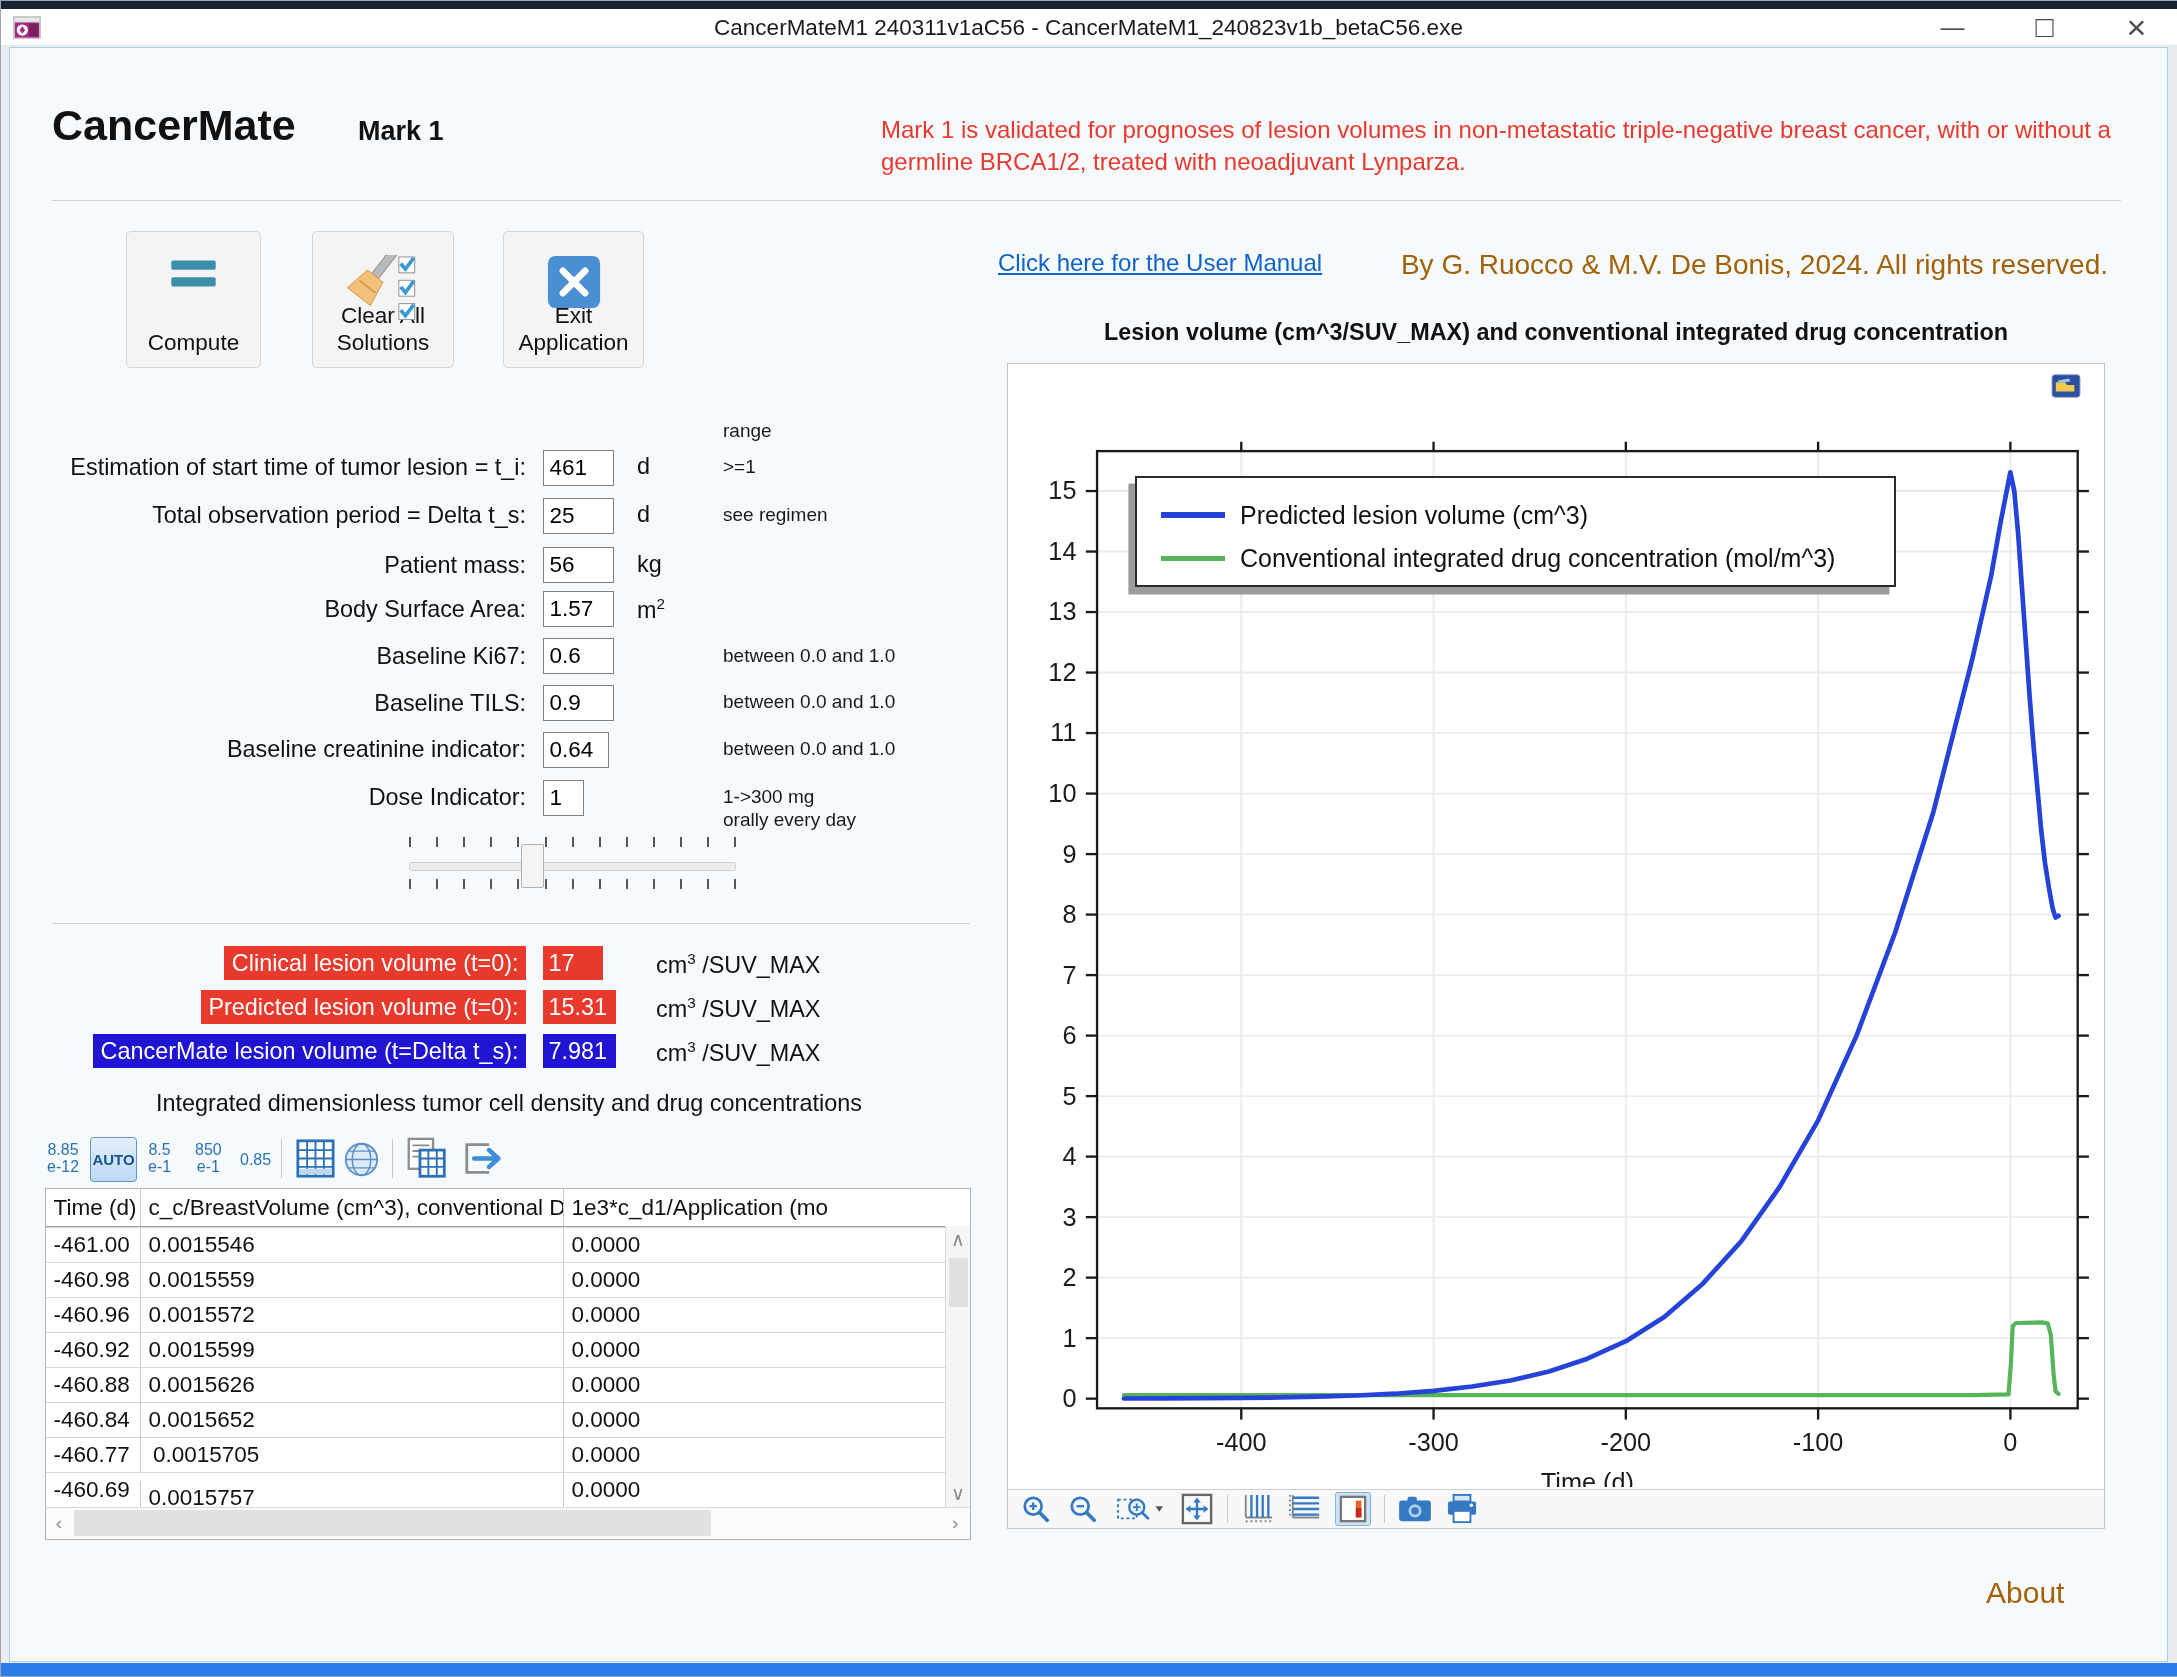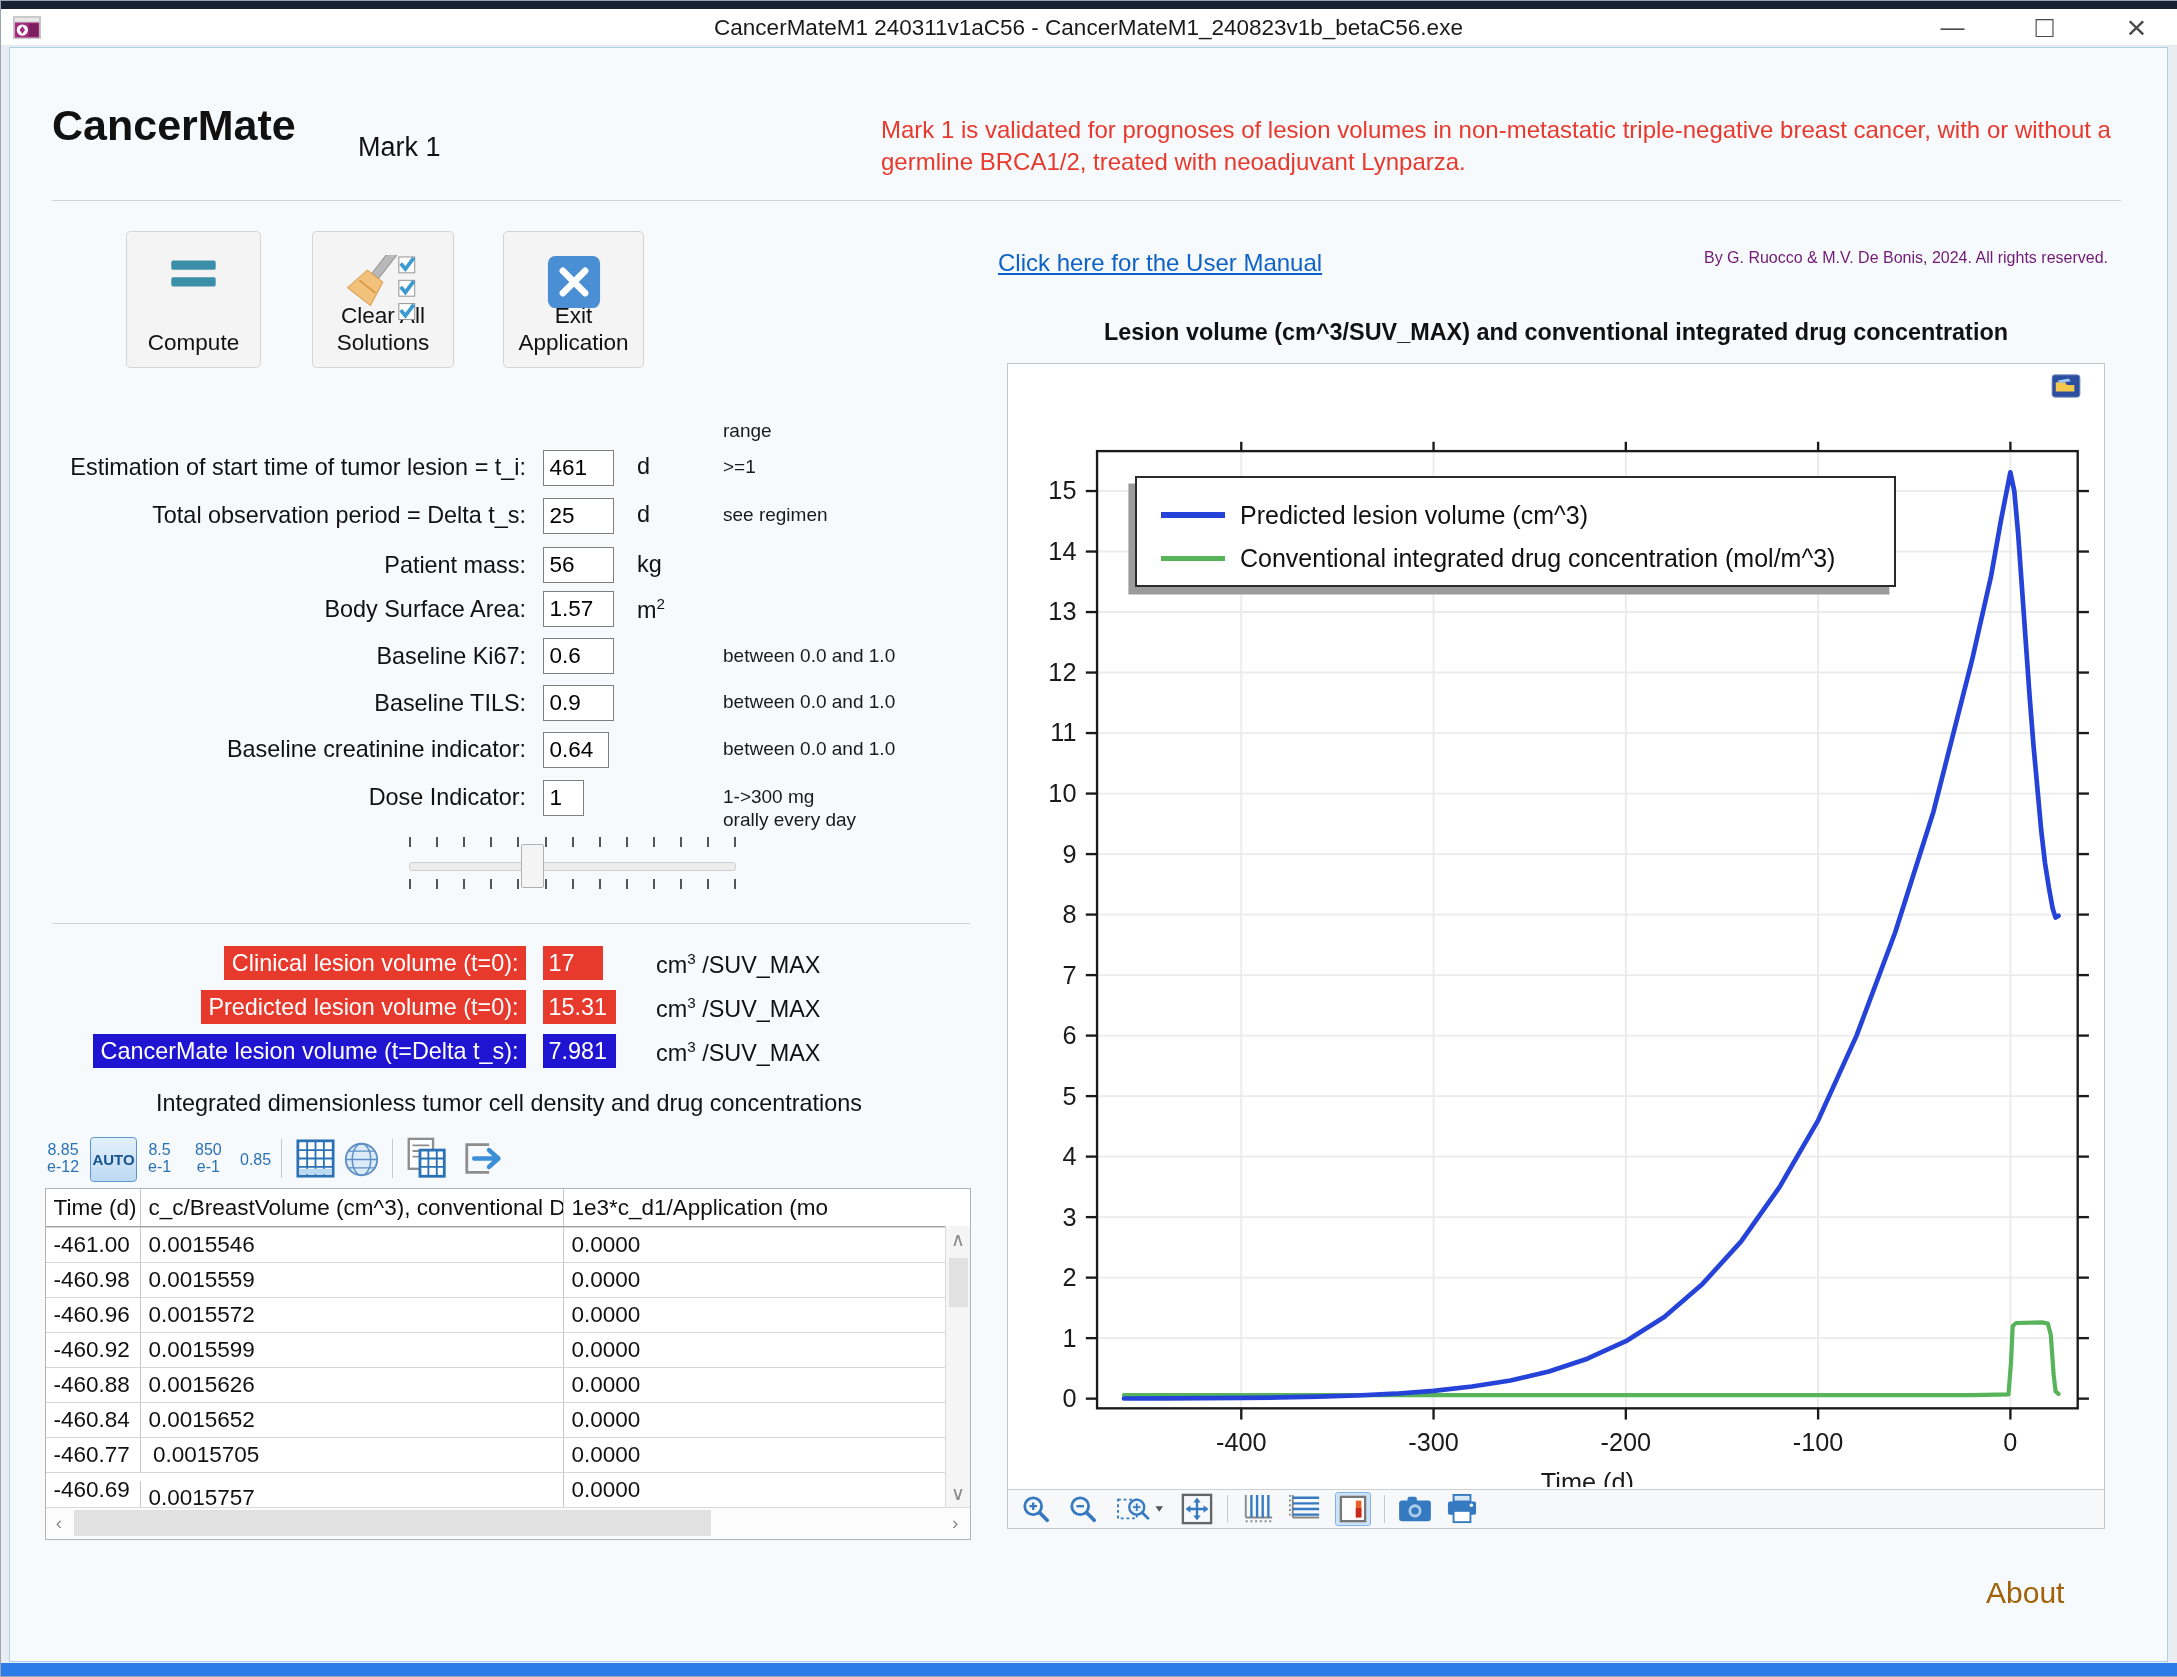--- a/index.html
+++ b/index.html
@@ -9,31 +9,31 @@
   
   .top-strip{left:0;top:0;width:2177px;height:9.4px;background:#18212f;}
   .titlebar{left:0;top:9.4px;width:2177px;height:36px;background:#ffffff;border-bottom:0.9px solid #e8e8e8;}
   .win-title{left:0;top:15px;width:2177px;text-align:center;font-size:22.5px;color:#1a1a1a;}
   .win-controls{right:19px;top:9.4px;height:36px;display:flex;gap:49px;align-items:center;color:#4a4a4a;}
   .wc{width:43px;text-align:center;font-size:24px;cursor:default;}
   .window-border{left:0;top:0;width:2176px;height:1675px;border:0.9px solid #9aa5b1;pointer-events:none;}
   
   .content-panel{left:9.4px;top:47px;width:2157px;height:1613px;background:#f7fafd;border:1.9px solid #abd0ea;}
   .app-name{left:52px;top:101px;font-size:43px;font-weight:bold;letter-spacing:0px;}
-  .app-mark{left:358px;top:132px;font-size:27px;font-weight:normal;}
+  .app-mark{left:358px;top:116px;font-size:27px;font-weight:bold;}
   .validation{left:881px;top:114px;width:1246px;font-size:24px;line-height:32px;color:#e8392d;}
   .divider{height:0.9px;background:#d2d2d2;}
   
   .action-btn{top:231px;height:137px;background:#f4f4f4;border:0.9px solid #d4d4d4;border-radius:4.7px;
      display:flex;flex-direction:column;align-items:center;justify-content:flex-end;padding-bottom:11.2px;box-sizing:border-box;cursor:pointer;}
   .action-btn .lbl{font-size:22.5px;line-height:27px;text-align:center;}
   .action-btn .ic{position:absolute;top:22.5px;left:0;right:0;display:flex;justify-content:center;}
   
   .link{font-size:24px;color:#0f62c8;text-decoration:underline;cursor:pointer;}
-  .copyright{font-size:16px;color:#701a75;}
+  .copyright{font-size:28px;color:#a16207;}
   
   .form-label{font-size:23.4px;white-space:nowrap;}
   .form-input{position:absolute;box-sizing:border-box;height:36px;border:0.9px solid #7f7f7f;background:#fff;
      font-family:"Liberation Sans",sans-serif;font-size:22.5px;padding:0 5.6px;}
   .form-unit{font-size:23.4px;}
   .form-range{font-size:19px;color:#1a1a1a;}
   .sup{font-size:0.65em;vertical-align:super;}
   
   .tick{width:1.9px;height:10.3px;background:#555;}
   .slider-track{left:409px;top:862px;width:325px;height:6.6px;background:#ececec;border:0.9px solid #cfcfcf;border-radius:2.8px;}

